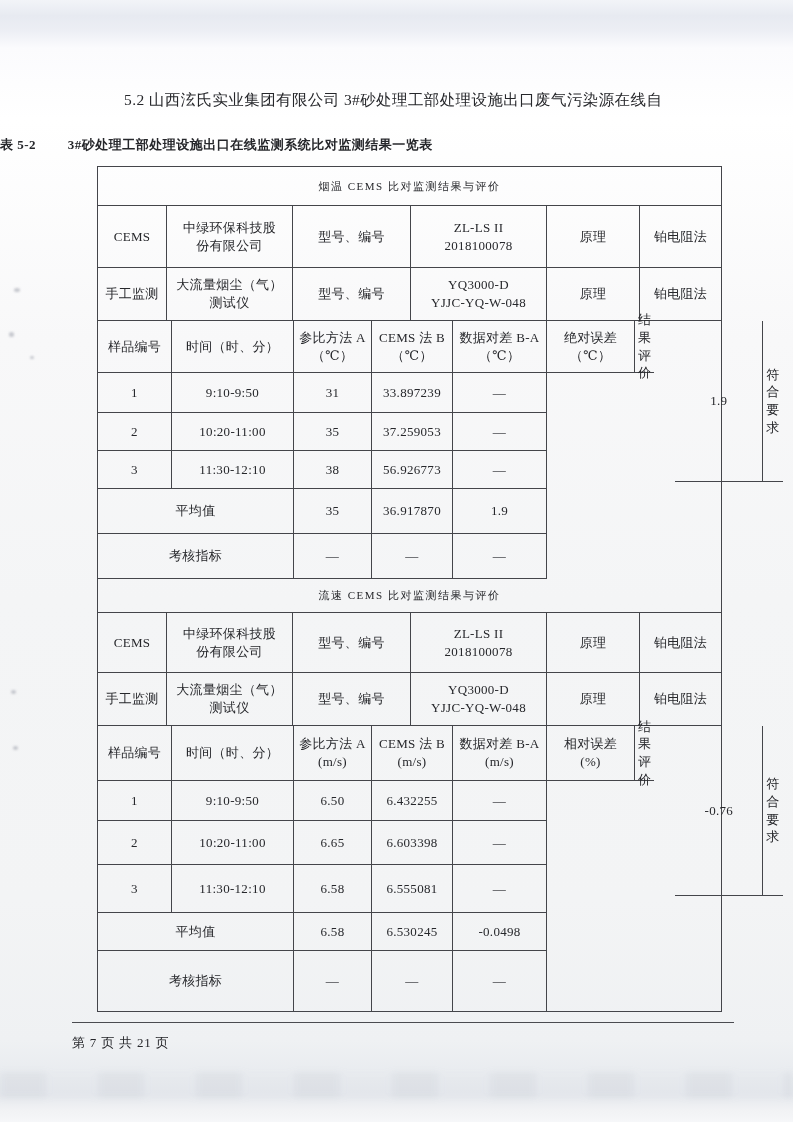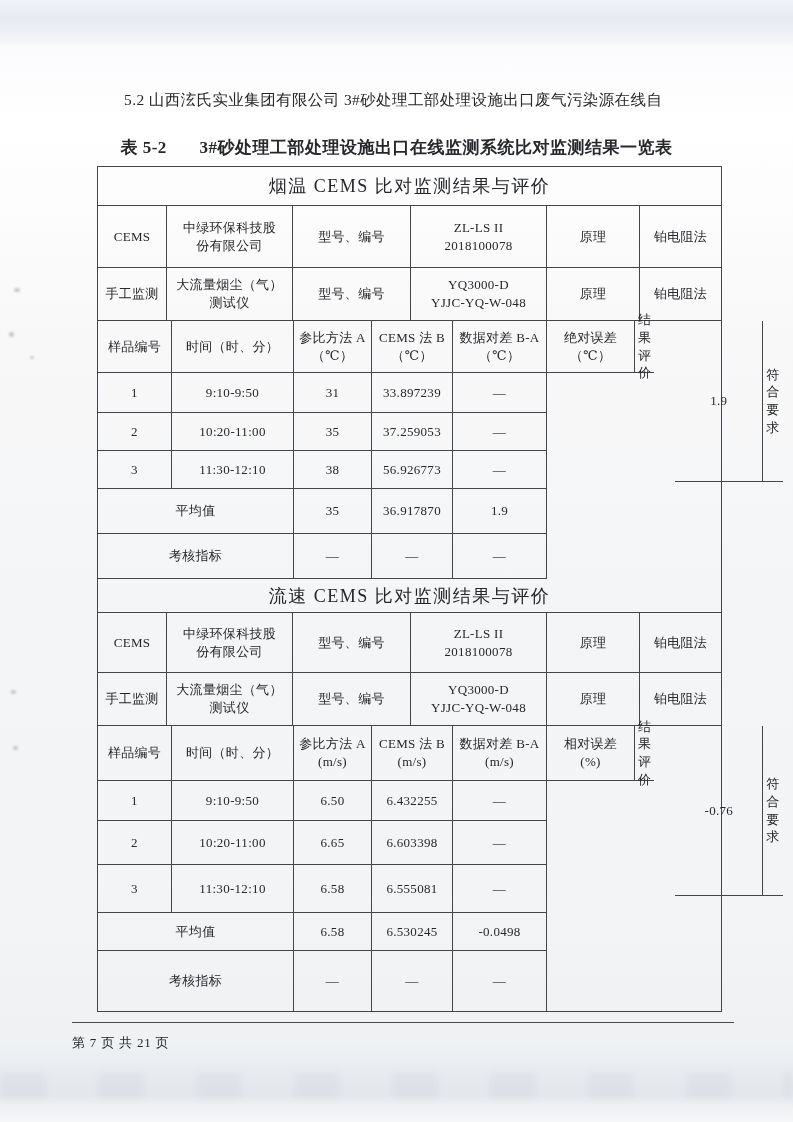--- a/index.html
+++ b/index.html
@@ -23,24 +23,24 @@
   }
   .band-bottom{
     position:absolute;left:0;top:1072px;width:793px;height:26px;
     background:repeating-linear-gradient(90deg,
       rgba(150,158,172,.20) 0 46px, rgba(150,158,172,.04) 46px 98px);
     filter:blur(3px);opacity:.55;pointer-events:none;
   }
   .smudge{position:absolute;background:rgba(115,120,138,.38);border-radius:50%;filter:blur(1px);}
   .intro{position:absolute;left:72px;top:88px;width:650px;font-size:15.5px;line-height:23.5px;letter-spacing:.4px;}
   .intro .l1{padding-left:52px;}
-  .caption{position:absolute;left:0;top:136px;width:793px;text-align:center;font-weight:bold;font-size:17px;letter-spacing:.5px;}
+  .caption{position:absolute;left:0;top:136px;width:793px;text-align:left;font-weight:bold;font-size:13px;letter-spacing:.5px;}
   .caption .gap{margin-left:28px;}
   .bigtable{position:absolute;left:97px;top:166px;width:625px;border:1px solid var(--line);box-sizing:border-box;}
-  .sec-title{border-bottom:1px solid var(--line);display:flex;align-items:center;justify-content:center;font-size:18px;letter-spacing:1.5px;box-sizing:border-box;text-align:right;}
+  .sec-title{border-bottom:1px solid var(--line);display:flex;align-items:center;justify-content:center;font-size:11px;letter-spacing:1.5px;box-sizing:border-box;text-align:right;}
   .irow,.drow,.rrow{display:flex;box-sizing:border-box;}
   .cell{
     box-sizing:border-box;display:flex;align-items:center;justify-content:center;
     text-align:center;border-right:1px solid var(--line);border-bottom:1px solid var(--line);
     font-size:13px;line-height:1.35;padding:1px 3px;letter-spacing:.3px;
   }
   .ml{white-space:pre-line;}
   .lastcol{border-right:none;}
   .nb{border-bottom:none;}
   .iw1{width:69px;} .iw2{width:126px;} .iw3{width:118px;} .iw4{width:136px;} .iw5{width:93px;} .iw6{flex:1;}

